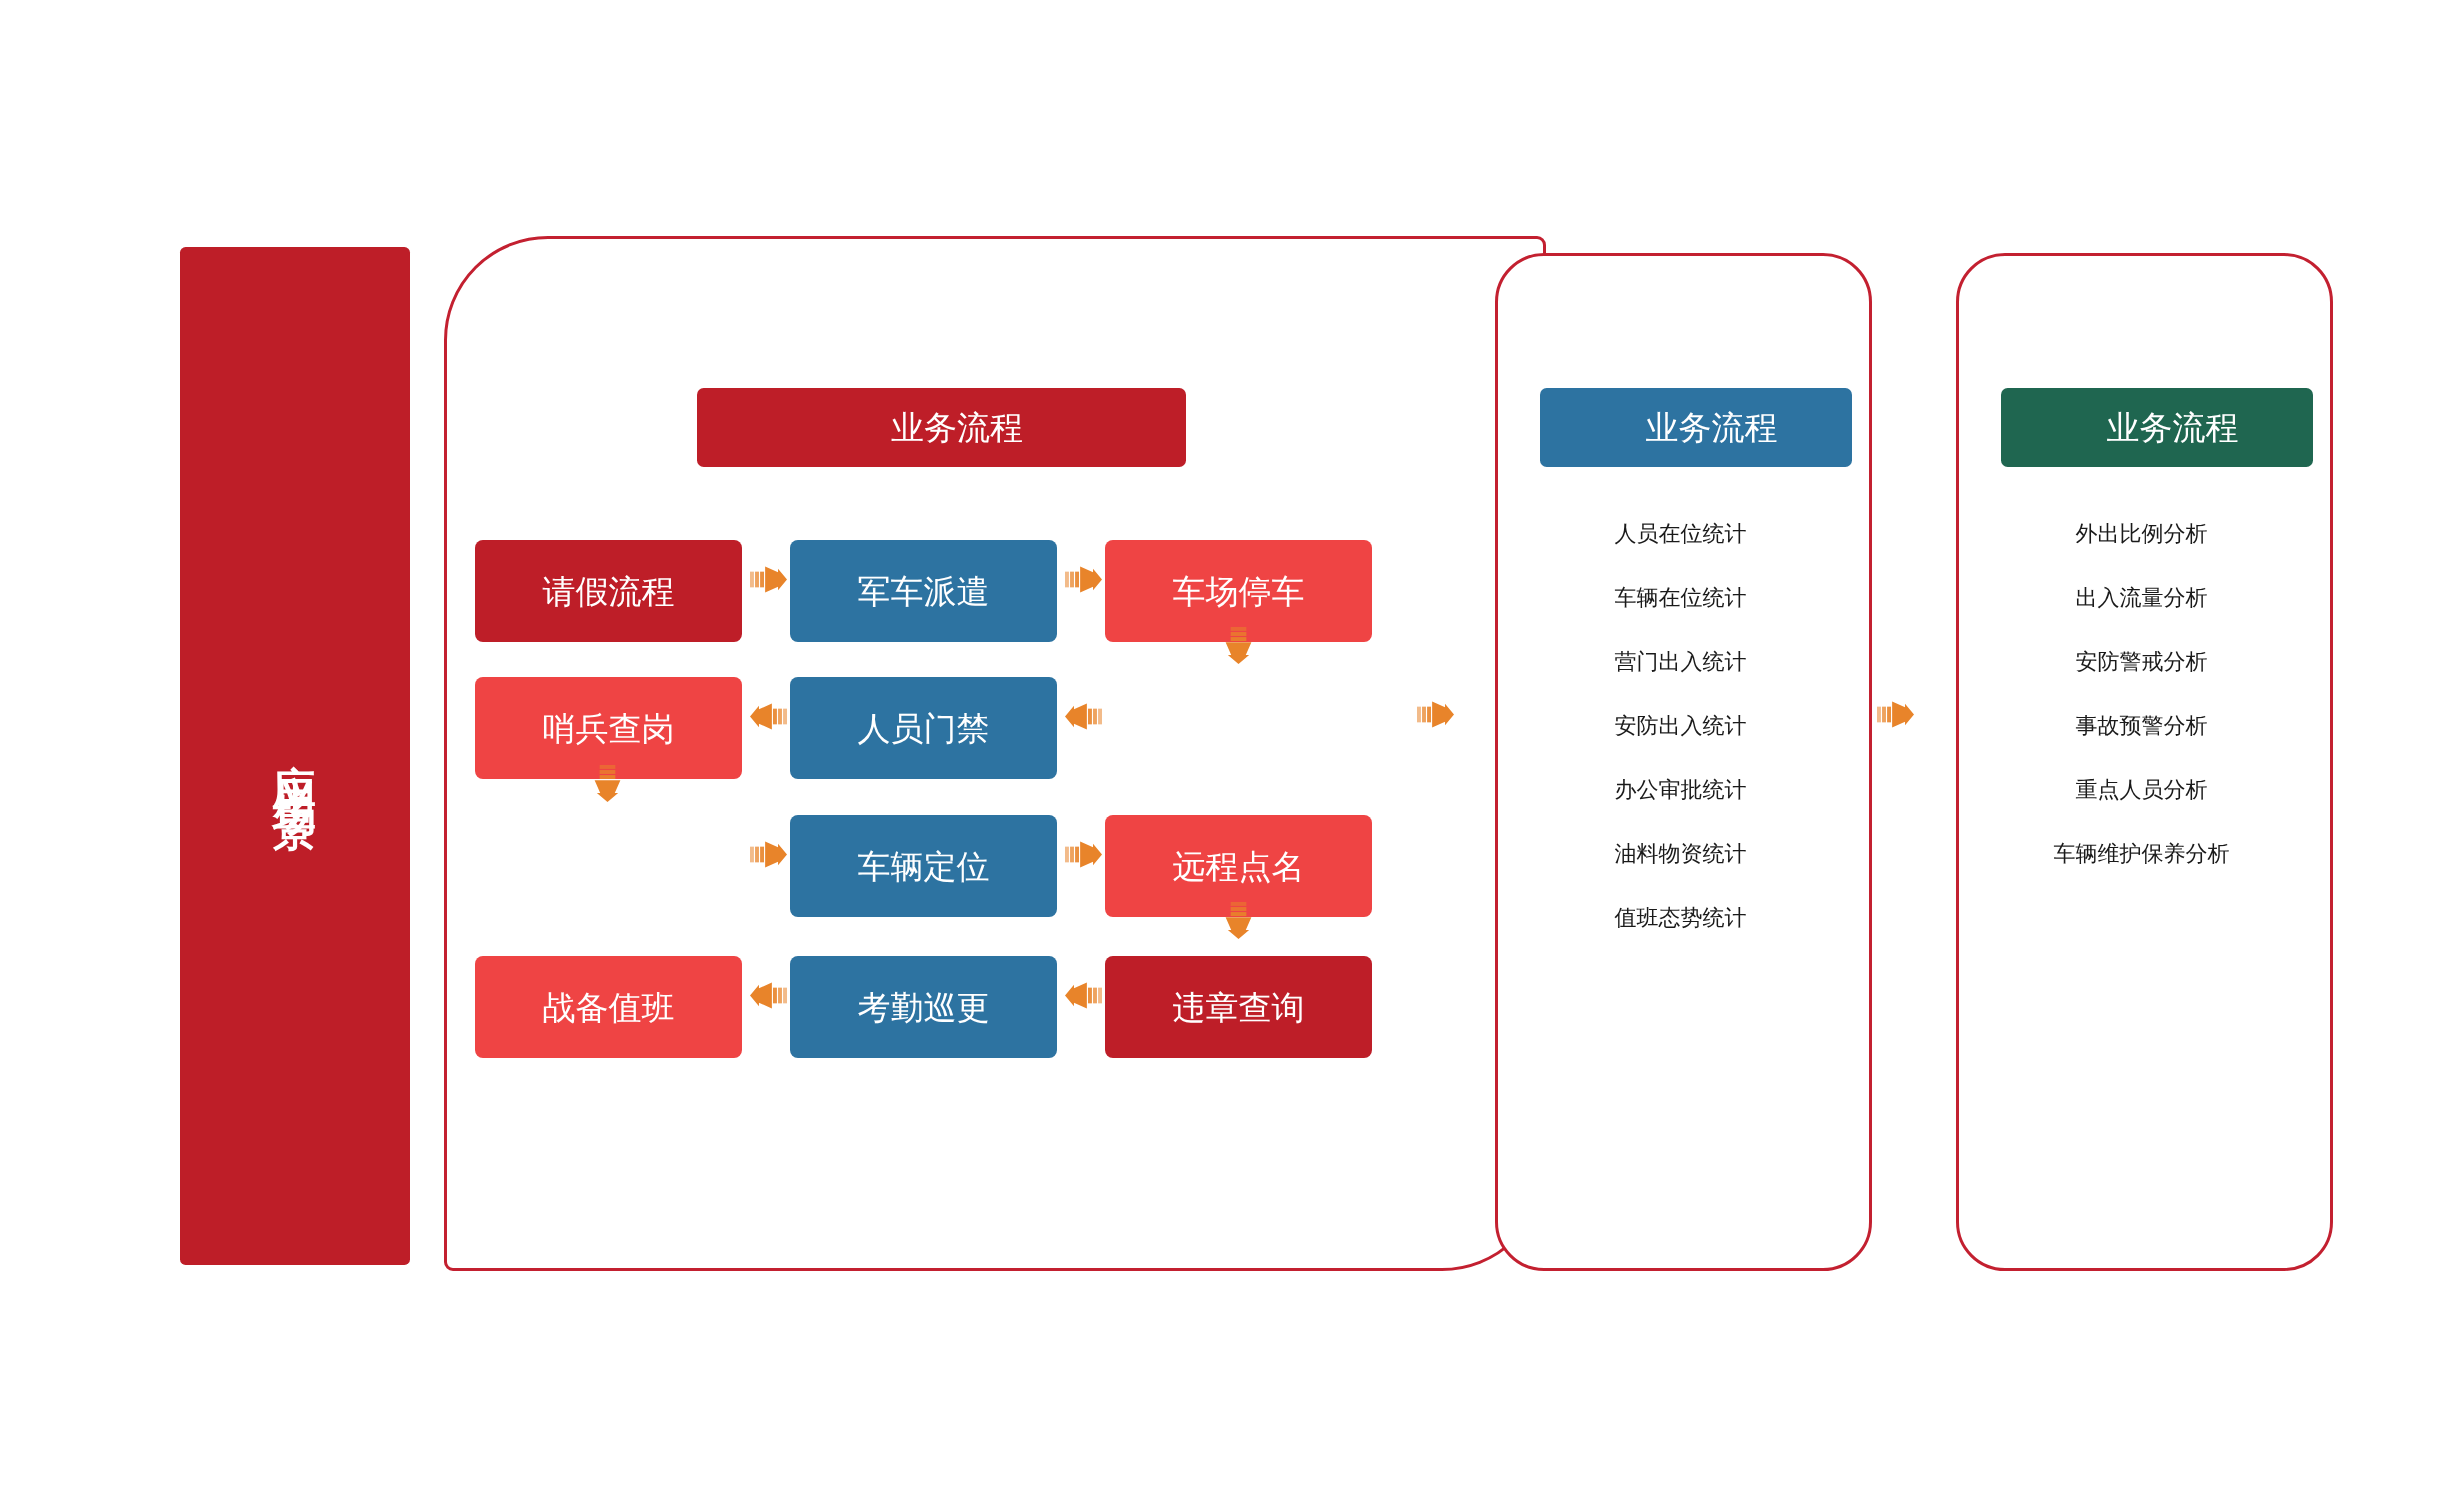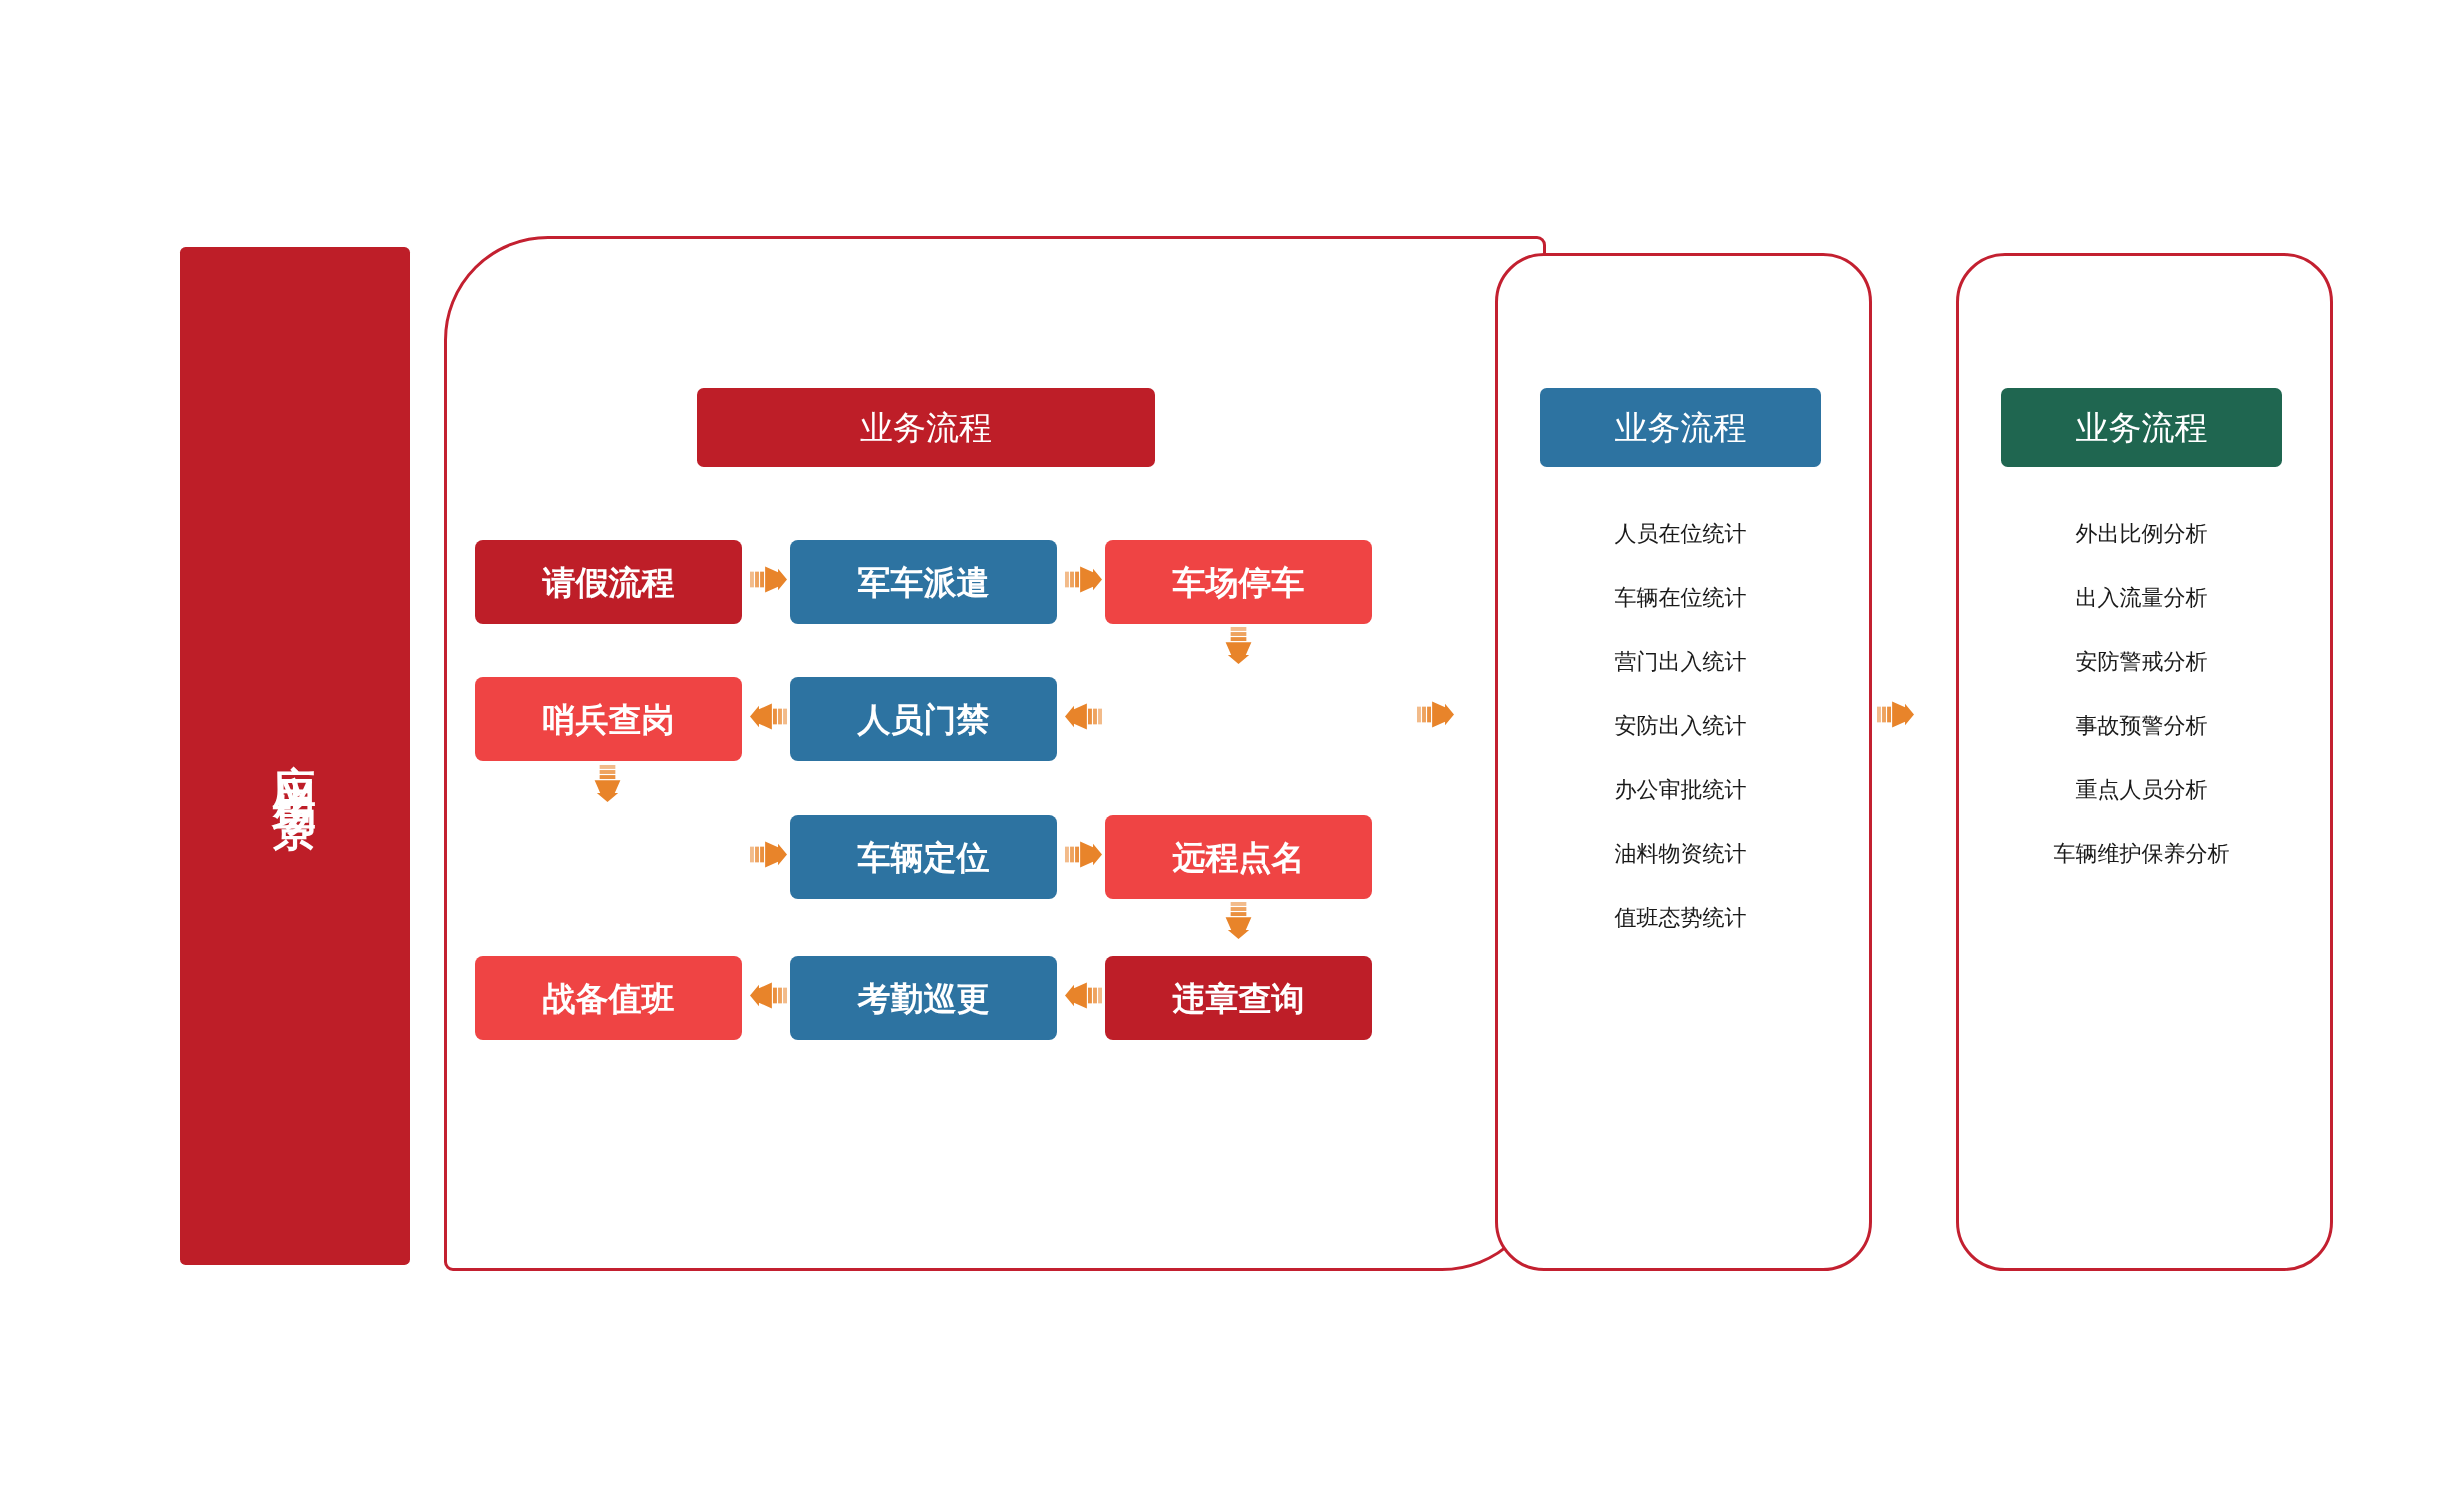--- a/index.html
+++ b/index.html
@@ -25,31 +25,31 @@
   
   .panel{position:absolute;border:3.9px solid #C32030;background:#ffffff;}
   .panel-main{left:444px;top:236px;width:1096px;height:1029px;border-radius:104px 9px 104px 9px;}
   .panel-mid {left:1495px;top:253px;width:371px;height:1012px;border-radius:49px;}
   .panel-right{left:1956px;top:253px;width:371px;height:1012px;border-radius:49px;}
 
   
   .chip-header{
     position:absolute;border-radius:6.7px;
     display:flex;align-items:center;justify-content:center;
-    color:#ffffff;font-size:33px;line-height:1;
+    color:#ffffff;font-size:33px;line-height:1;padding-left:31px;
   }
   .chip-main-header{left:697px;top:388px;width:458px;height:79px;background:#BE1E28;}
   .chip-mid-header {left:1540px;top:388px;width:281px;height:79px;background:#2D73A1;}
   .chip-right-header{left:2001px;top:388px;width:281px;height:79px;background:#1F6650;}
 
   
   .fbox{
-    position:absolute;width:267px;height:84px;border-radius:7.9px;
+    position:absolute;width:267px;height:102px;border-radius:7.9px;
     display:flex;align-items:center;justify-content:center;
-    color:#ffffff;font-size:33px;line-height:1;font-weight:bold;
+    color:#ffffff;font-size:33px;line-height:1;
   }
   .c-red{background:#BE1E28;}
   .c-blue{background:#2D73A1;}
   .c-green{background:#ef4444;}
 
   .col1{left:475px;}
   .col2{left:790px;}
   .col3{left:1105px;}
   .row1{top:540px;}
   .row2{top:677px;}

